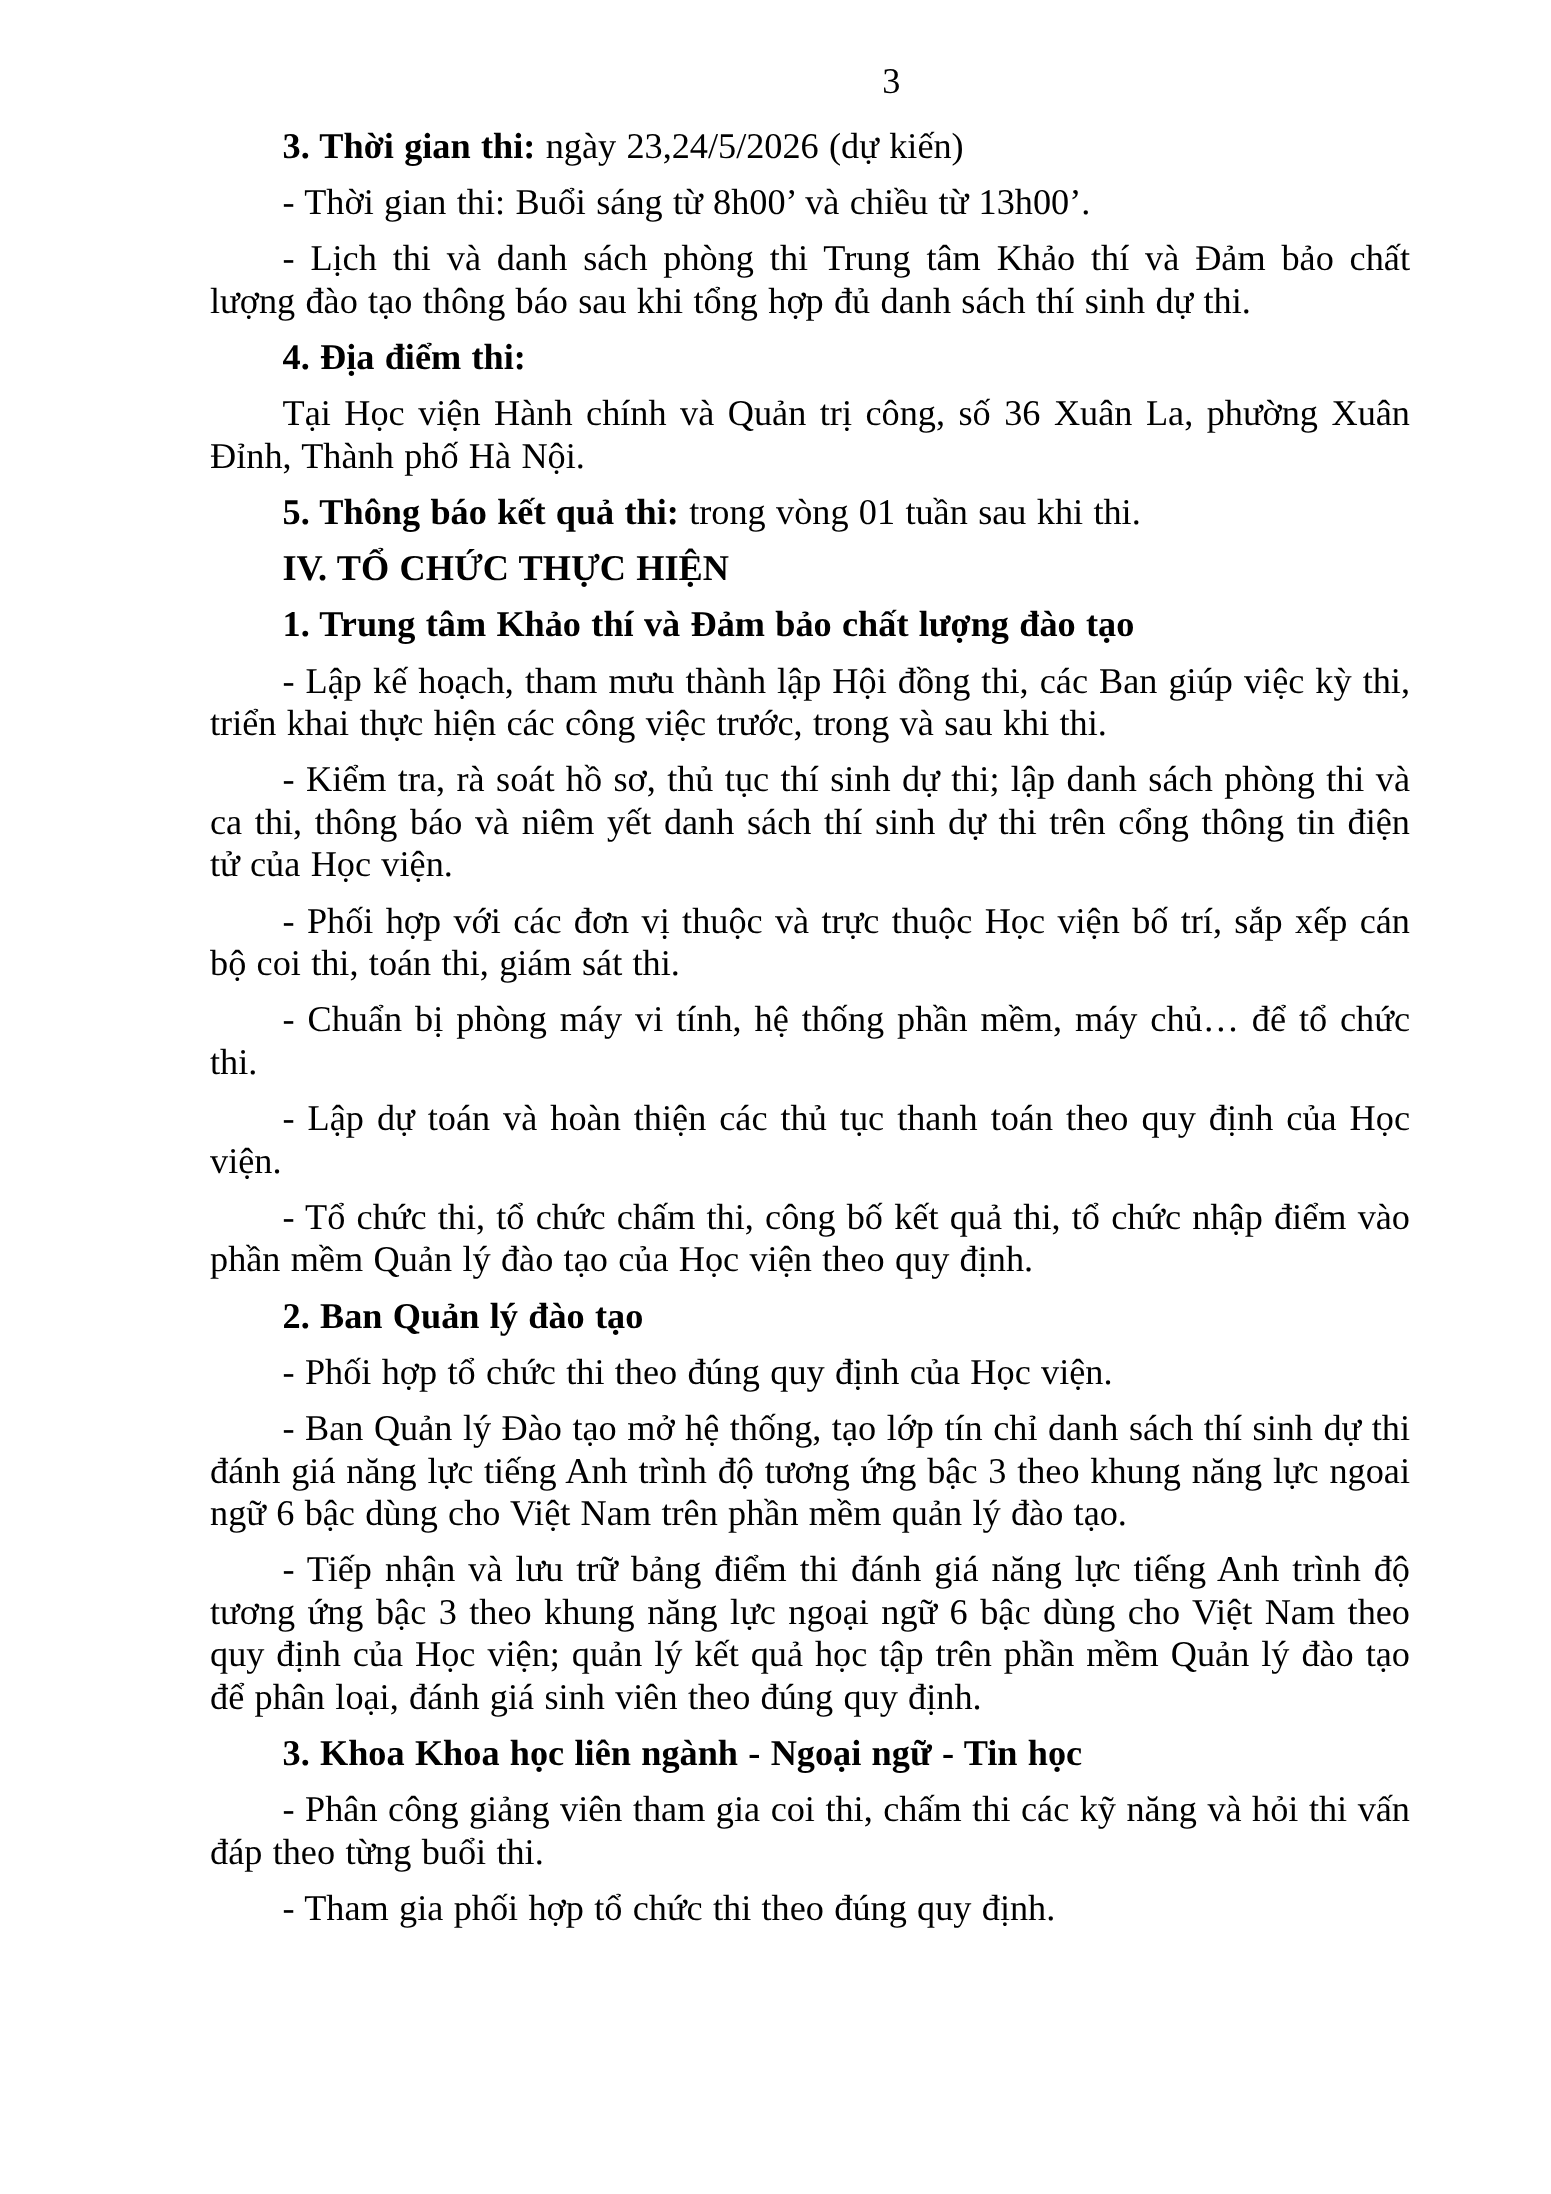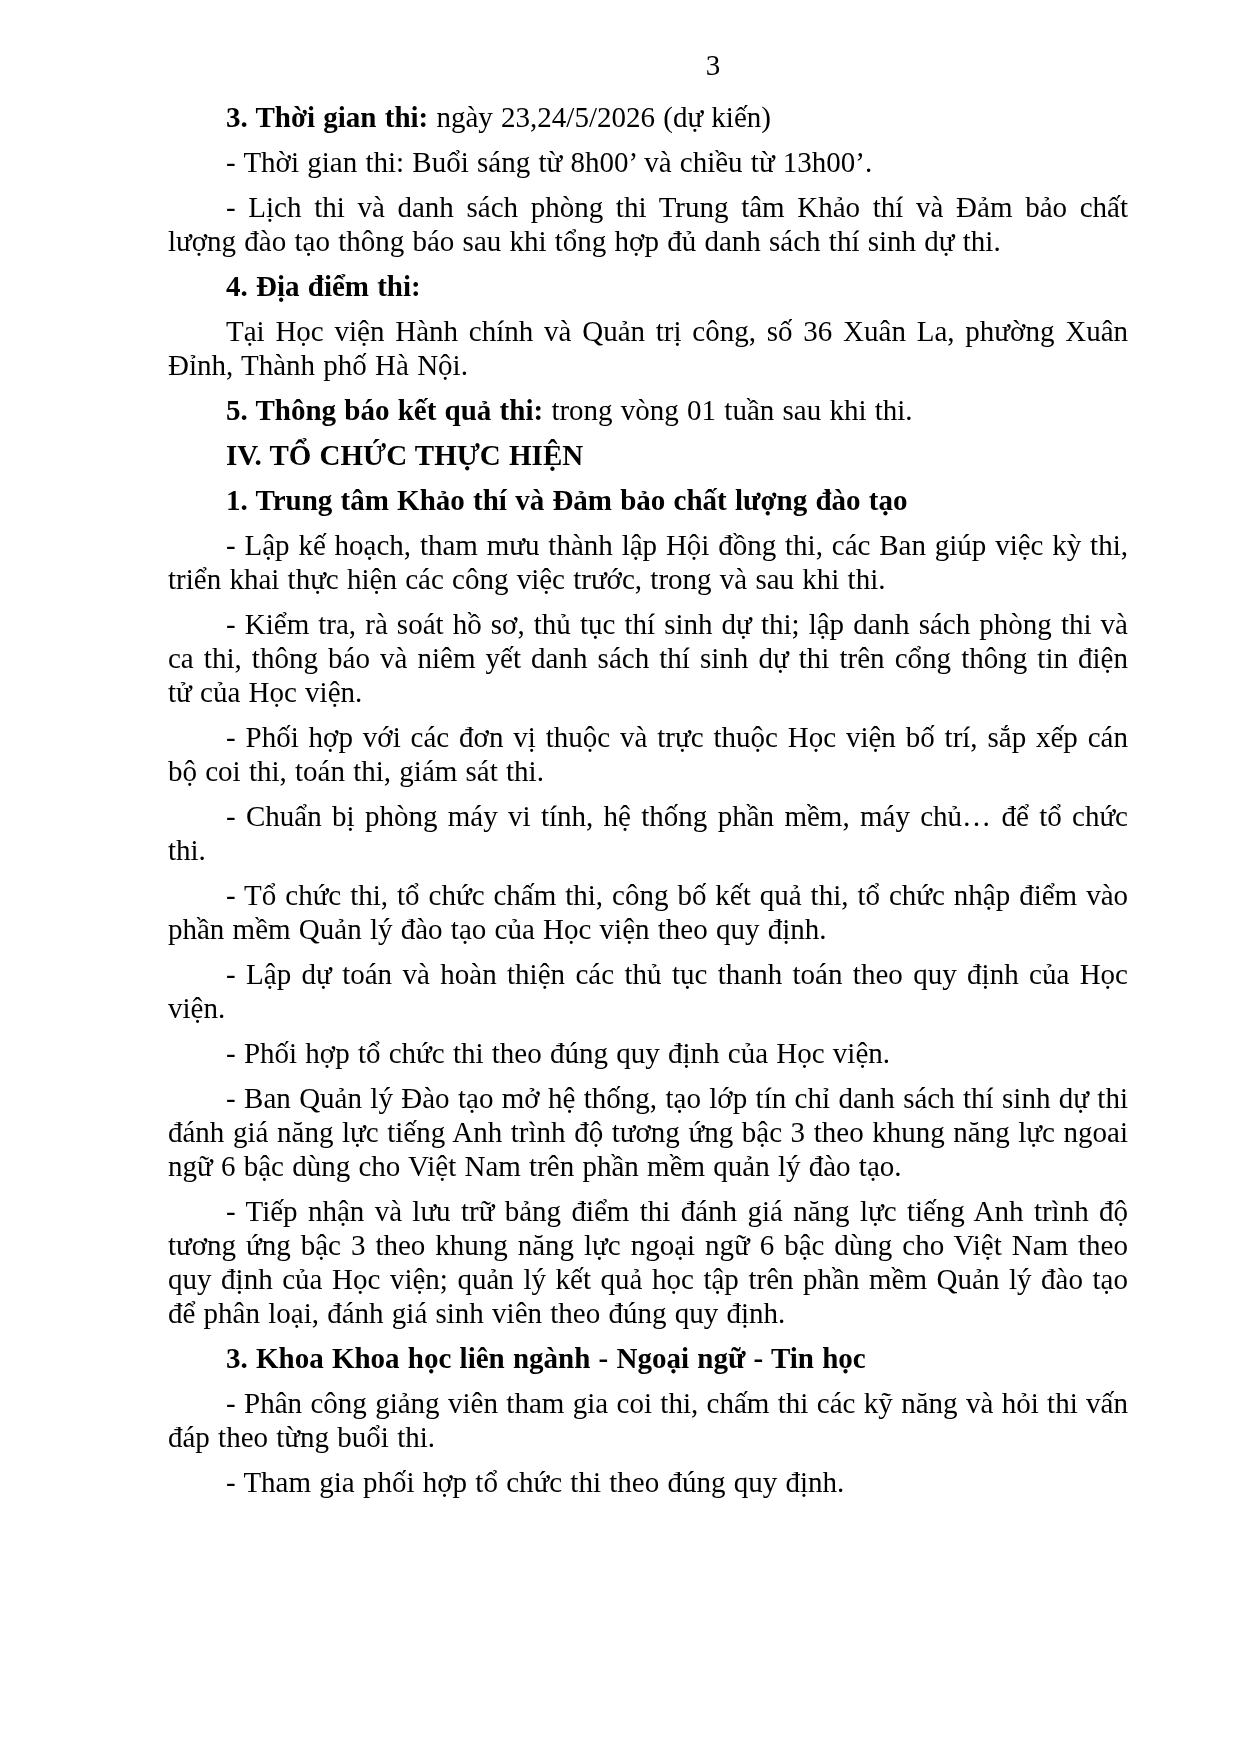--- a/index.html
+++ b/index.html
@@ -68,24 +68,25 @@
     <p class="para"><span class="b">1. Trung tâm Khảo thí và Đảm bảo chất lượng đào tạo</span></p>
 
     <p class="para"><span>- Lập kế hoạch, tham mưu thành lập Hội đồng thi, các Ban giúp việc kỳ thi, triển khai thực hiện các công việc trước, trong và sau khi thi.</span></p>
 
     <p class="para"><span>- Kiểm tra, rà soát hồ sơ, thủ tục thí sinh dự thi; lập danh sách phòng thi và ca thi, thông báo và niêm yết danh sách thí sinh dự thi trên cổng thông tin điện tử của Học viện.</span></p>
 
     <p class="para"><span>- Phối hợp với các đơn vị thuộc và trực thuộc Học viện bố trí, sắp xếp cán bộ coi thi, toán thi, giám sát thi.</span></p>
 
     <p class="para"><span>- Chuẩn bị phòng máy vi tính, hệ thống phần mềm, máy chủ… để tổ chức thi.</span></p>
 
+    <p class="para"><span>- Lập dự toán và hoàn thiện các thủ tục thanh toán theo quy định của Học viện.</span></p>
+
     <p class="para"><span>- Tổ chức thi, tổ chức chấm thi, công bố kết quả thi, tổ chức nhập điểm vào phần mềm Quản lý đào tạo của Học viện theo quy định.</span></p>
 
-    <p class="para"><span>- Lập dự toán và hoàn thiện các thủ tục thanh toán theo quy định của Học viện.</span></p>
-
+    <p class="para"><span class="b">2. Ban Quản lý đào tạo</span></p>
 
     <p class="para"><span>- Phối hợp tổ chức thi theo đúng quy định của Học viện.</span></p>
 
     <p class="para"><span>- Ban Quản lý Đào tạo mở hệ thống, tạo lớp tín chỉ danh sách thí sinh dự thi đánh giá năng lực tiếng Anh trình độ tương ứng bậc 3 theo khung năng lực ngoai ngữ 6 bậc dùng cho Việt Nam trên phần mềm quản lý đào tạo.</span></p>
 
     <p class="para"><span>- Tiếp nhận và lưu trữ bảng điểm thi đánh giá năng lực tiếng Anh trình độ tương ứng bậc 3 theo khung năng lực ngoại ngữ 6 bậc dùng cho Việt Nam theo quy định của Học viện; quản lý kết quả học tập trên phần mềm Quản lý đào tạo để phân loại, đánh giá sinh viên theo đúng quy định.</span></p>
 
     <p class="para"><span class="b">3. Khoa Khoa học liên ngành - Ngoại ngữ - Tin học</span></p>
 
     <p class="para"><span>- Phân công giảng viên tham gia coi thi, chấm thi các kỹ năng và hỏi thi vấn đáp theo từng buổi thi.</span></p>

